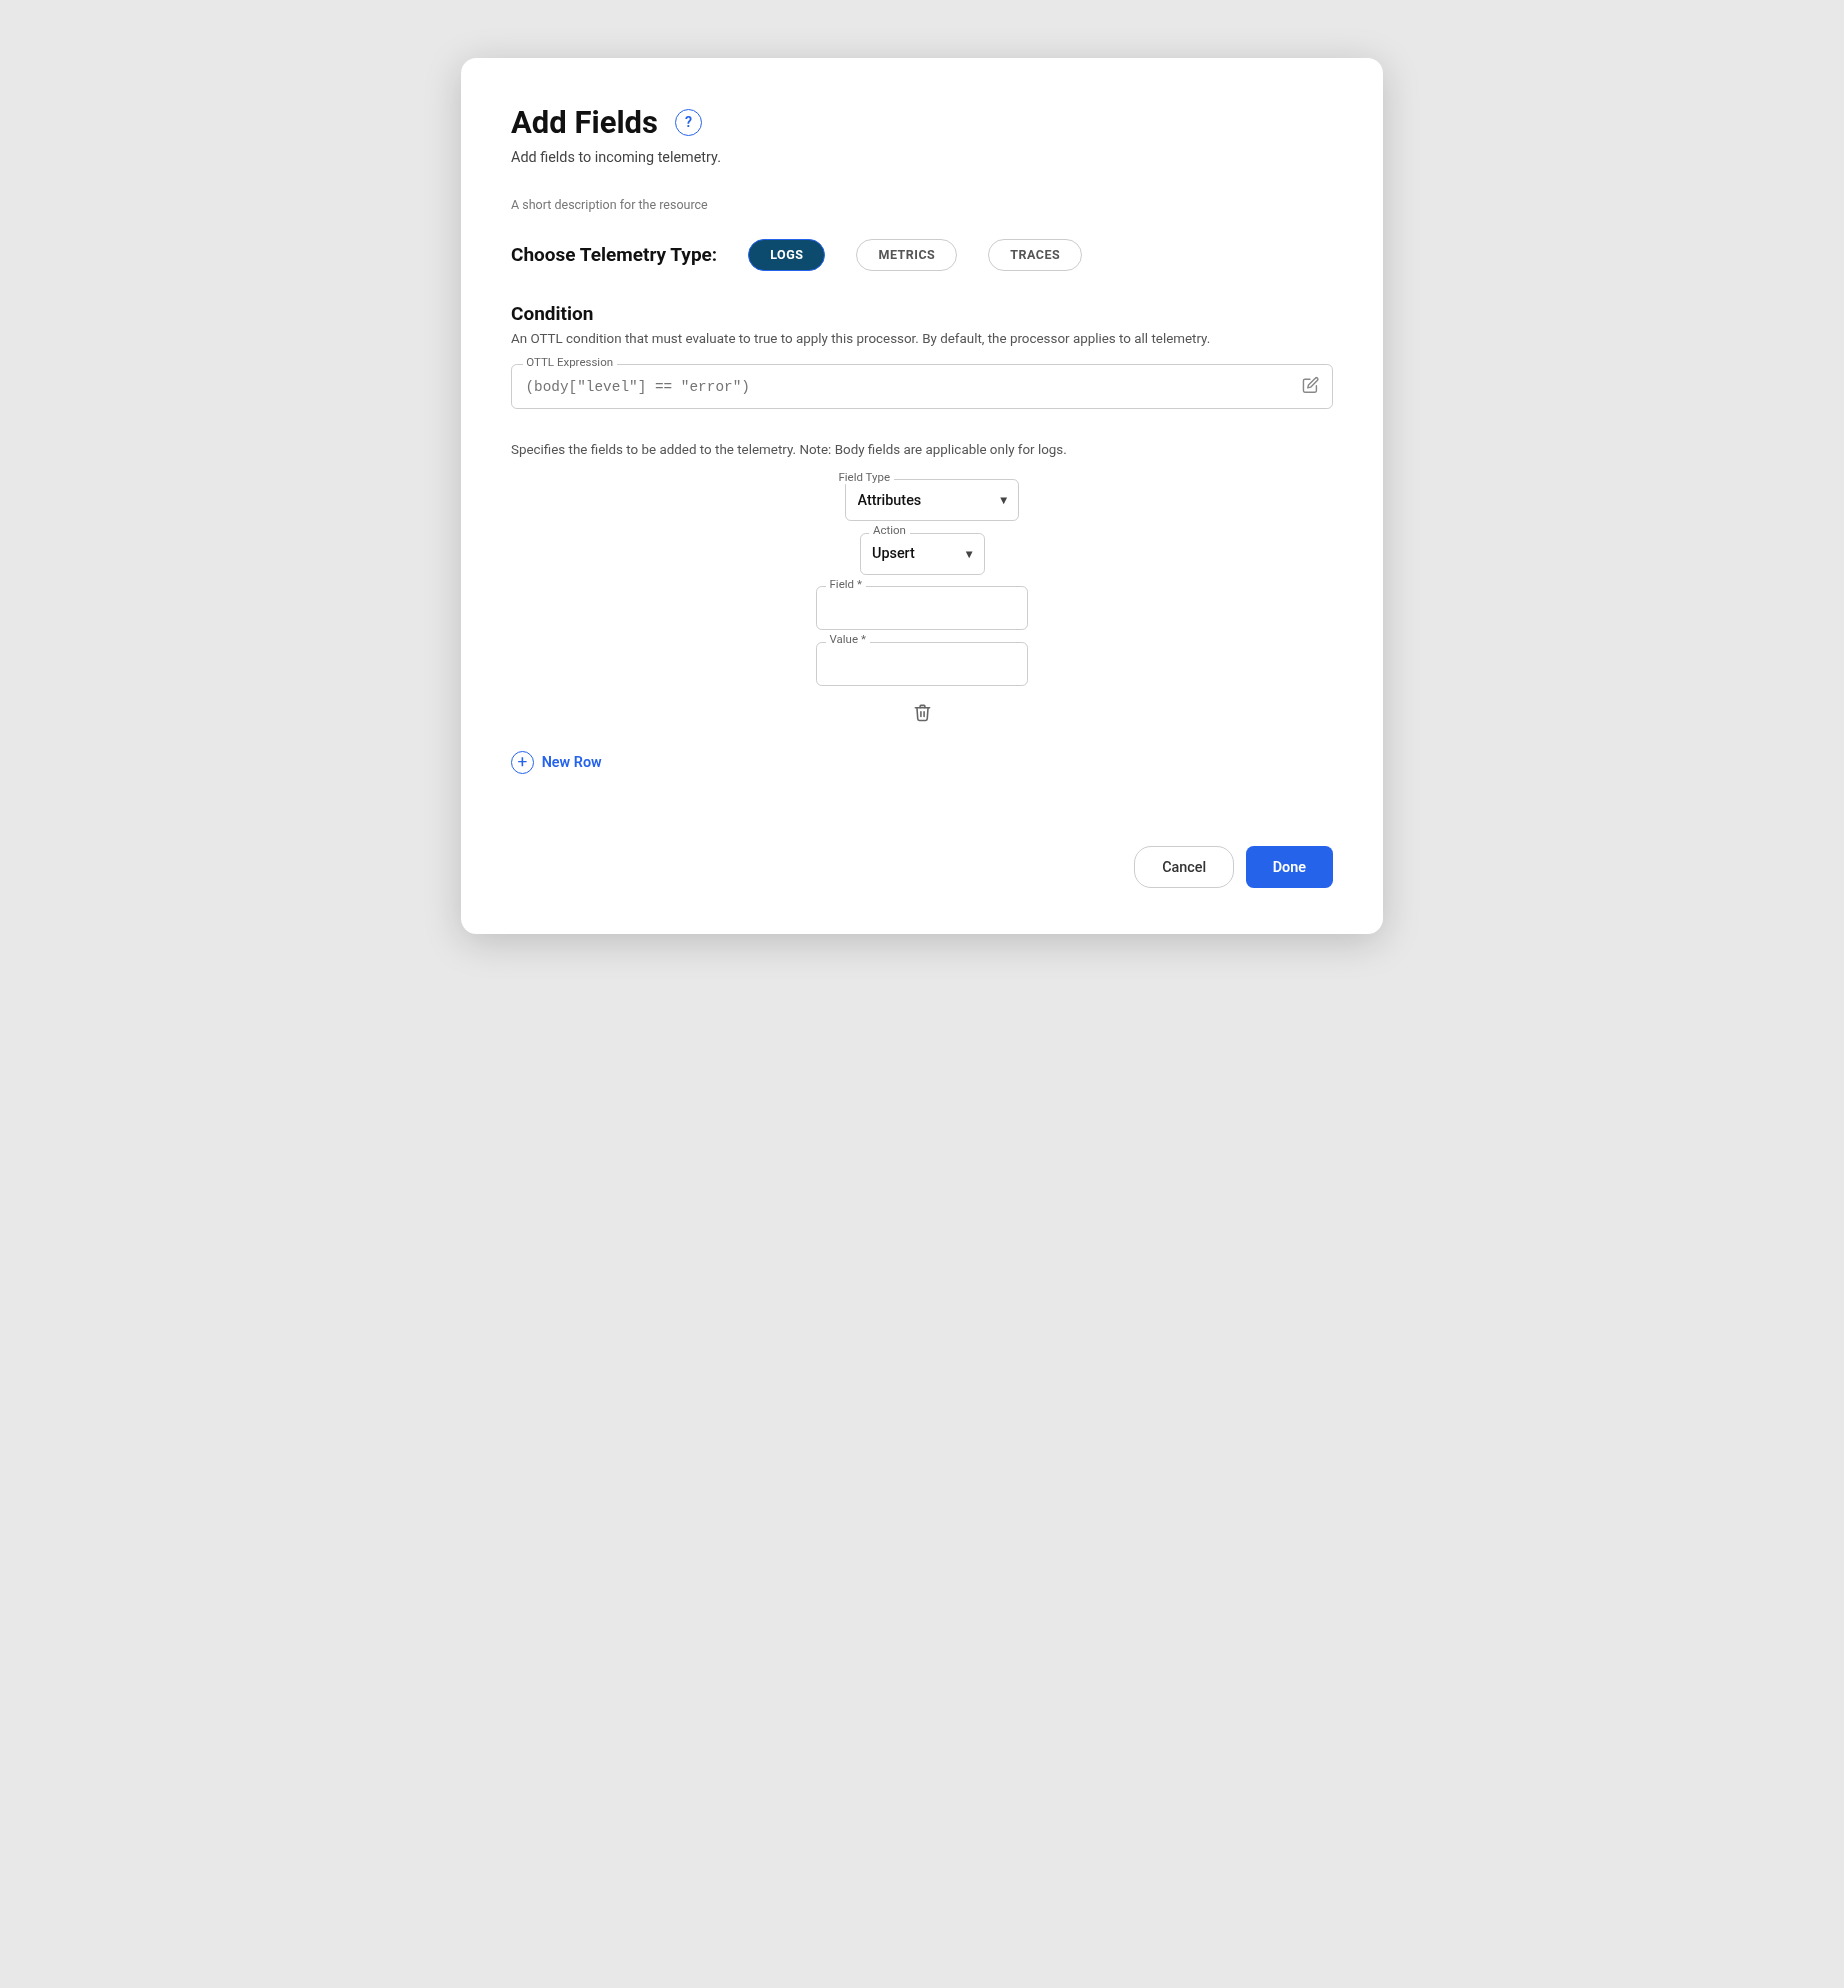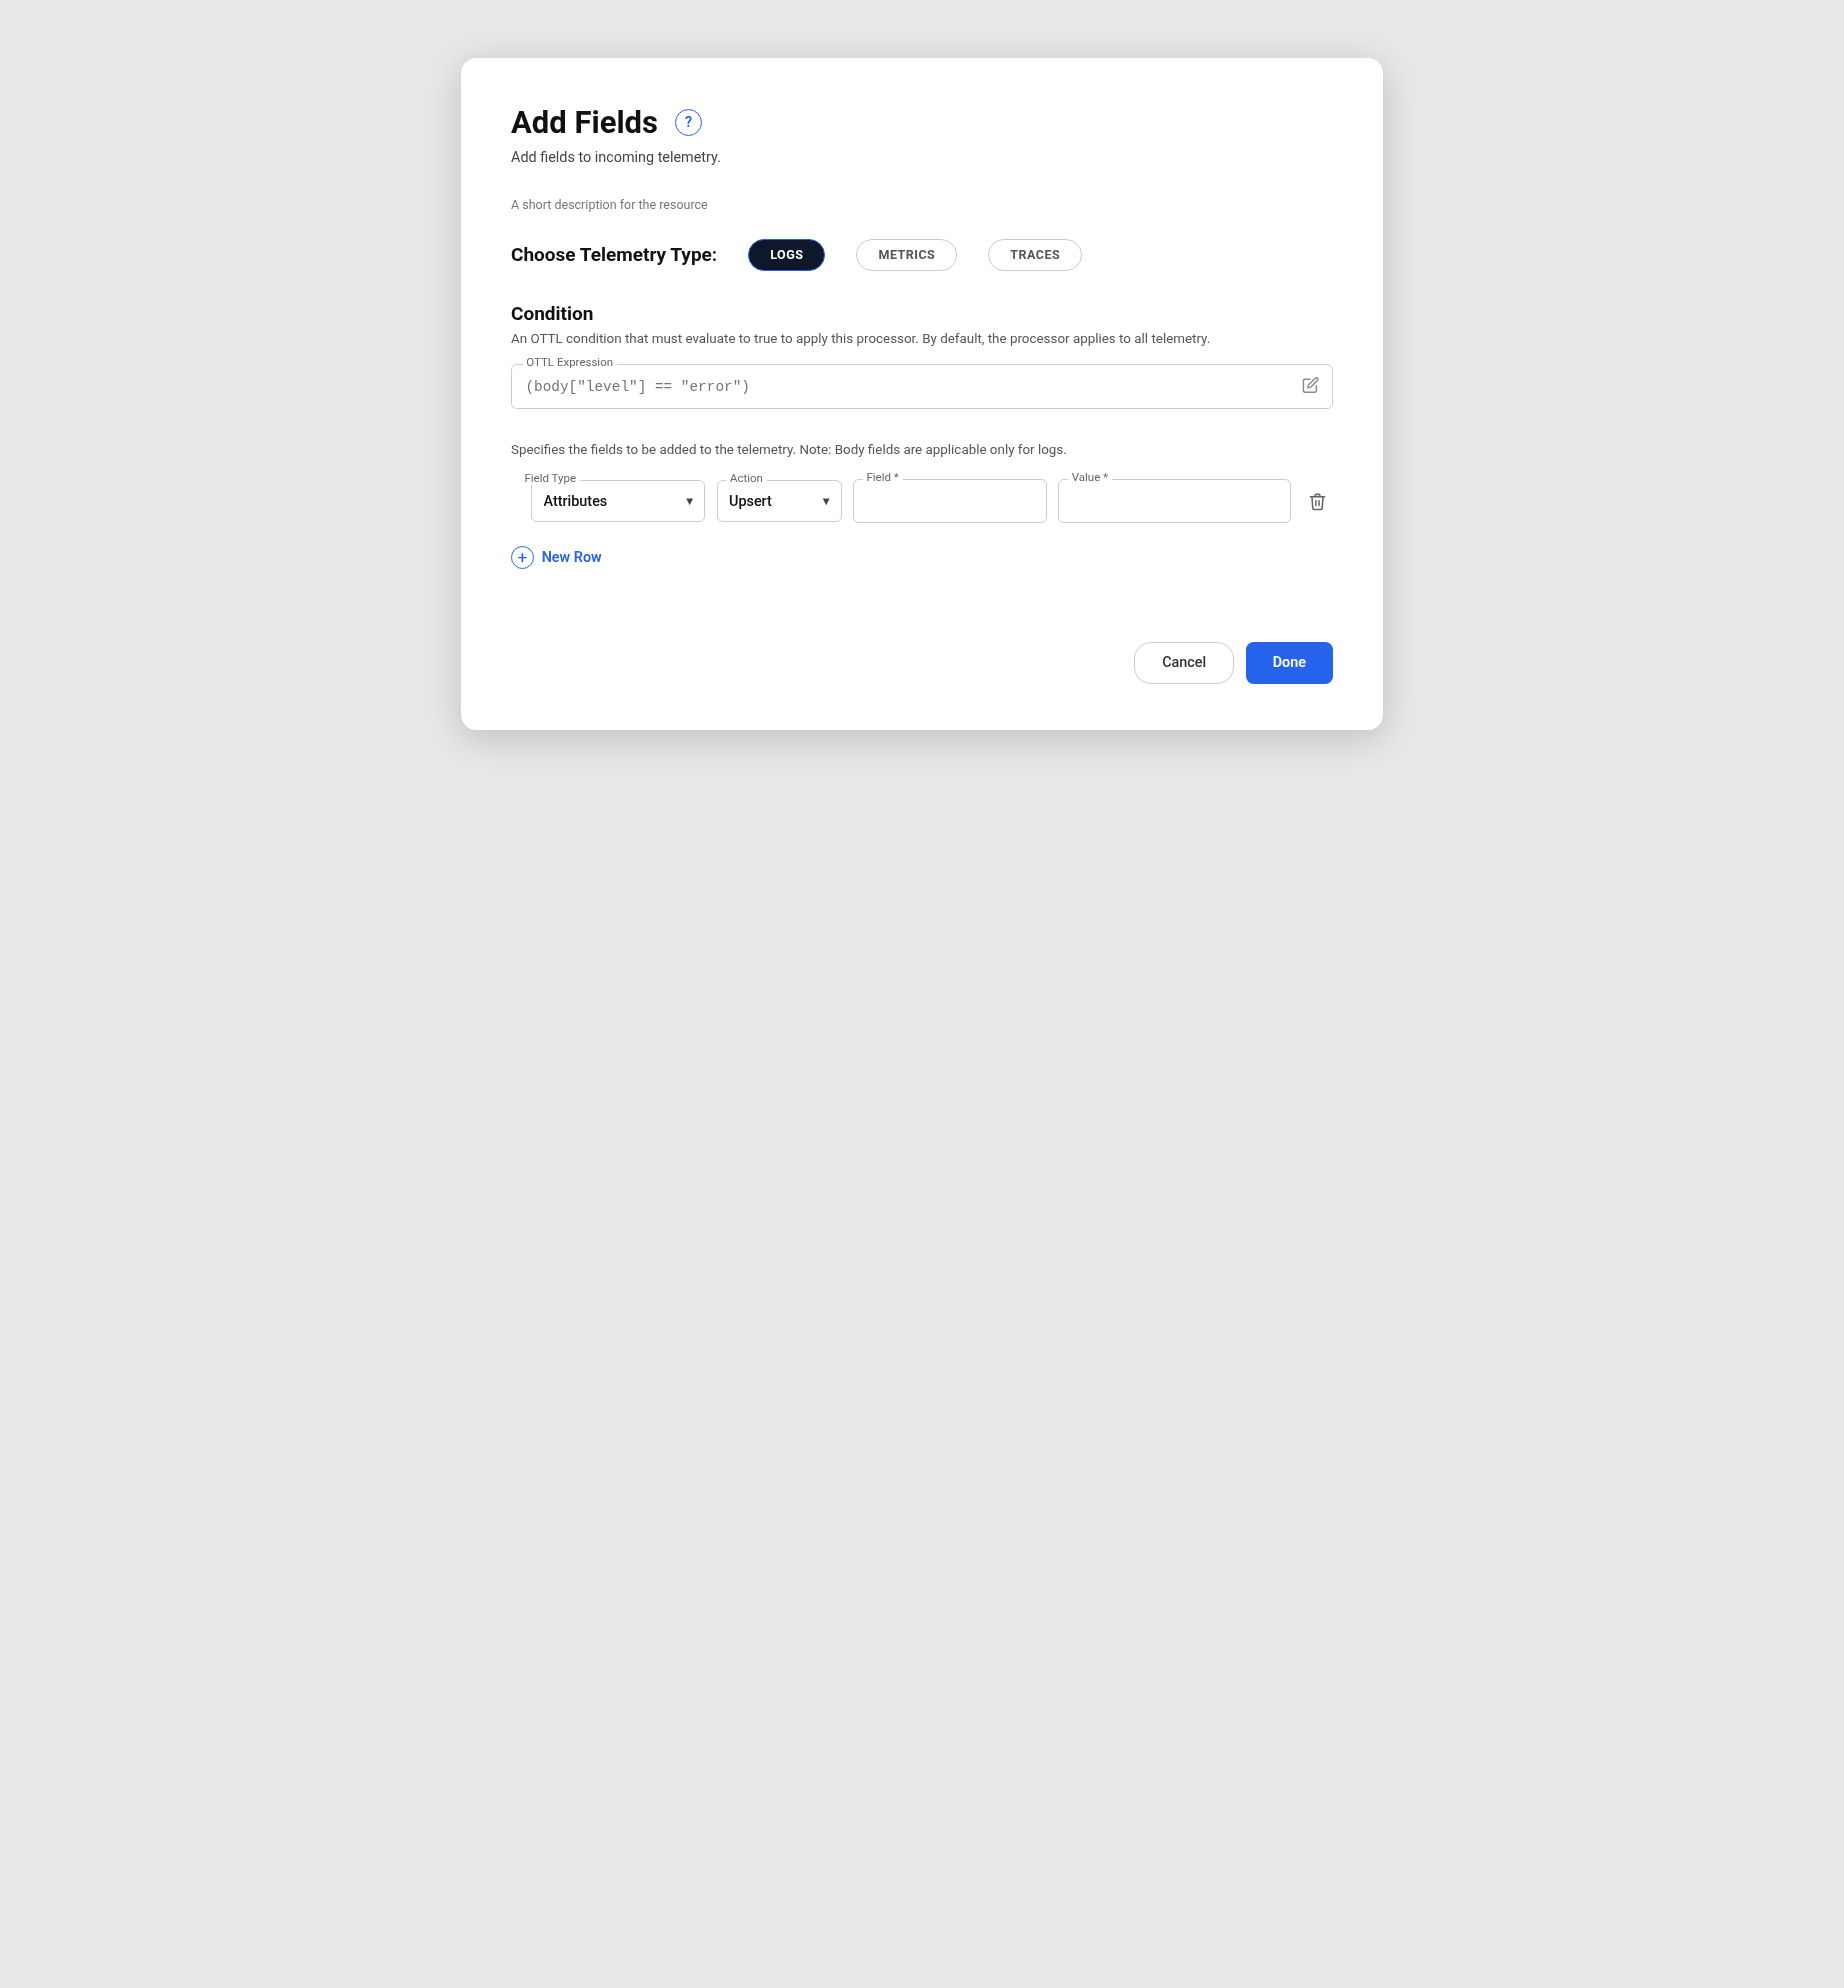--- a/index.html
+++ b/index.html
@@ -123,21 +123,21 @@
       background: transparent;
       font-size: 12.5px;
       font-weight: 700;
       color: #555555;
       cursor: pointer;
       letter-spacing: 0.5px;
       transition: all 0.15s;
     }
 
     .telemetry-btn.active {
-      background: #0f172a;
+      background: #0c4a6e;
       border-color: #2563eb;
       color: #ffffff;
     }
 
     .condition-section {
       margin-bottom: 31px;
     }
 
     .condition-description {
       font-size: 13.4px;
@@ -181,20 +181,21 @@
       color: #555555;
       margin-bottom: 19px;
       line-height: 1.5;
     }
 
     .fields-row {
       display: flex;
       align-items: center;
       gap: 11.5px;
       margin-bottom: 19px;
+      flex-direction: column;
     }
 
     .select-wrapper {
       position: relative;
     }
 
     .select-label {
       position: absolute;
       top: -9.6px;
       left: 9.6px;

